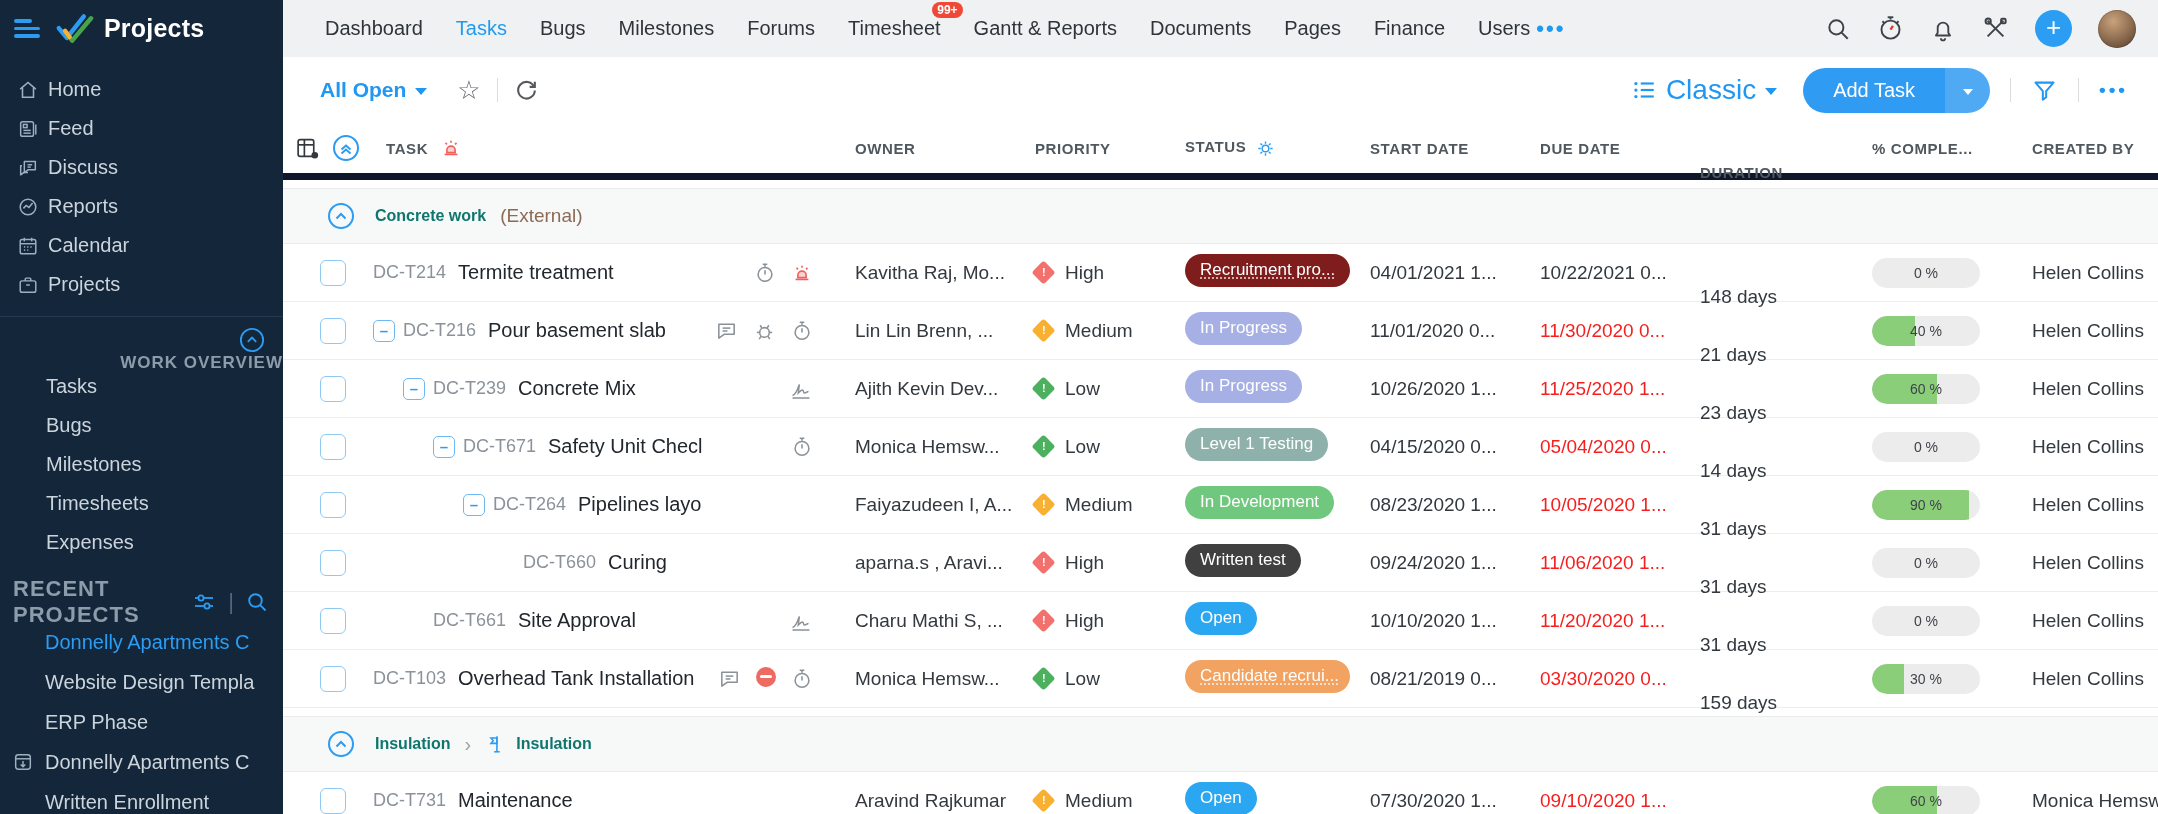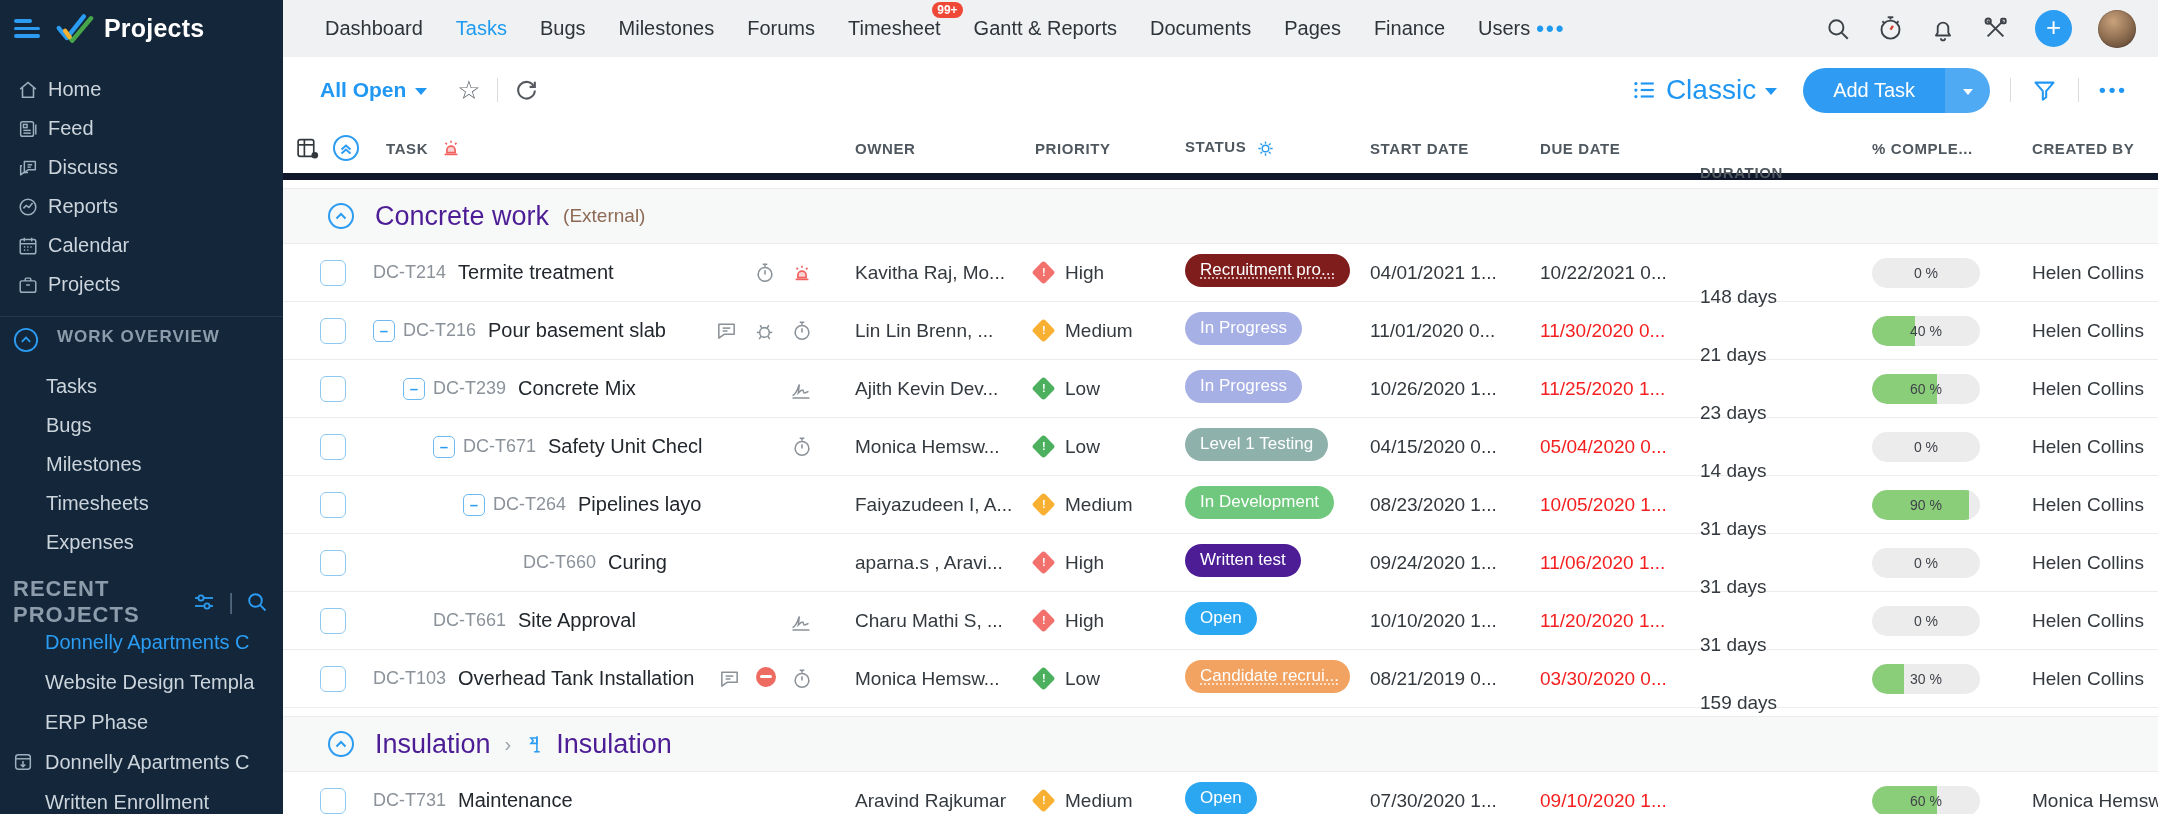--- a/index.html
+++ b/index.html
@@ -24,21 +24,21 @@
   .tico{cursor:pointer;}
   .plus-btn{width:37px;height:37px;border-radius:50%;background:#2b9df3;color:#fff;font-size:26px;display:flex;align-items:center;justify-content:center;cursor:pointer;padding-bottom:2px;box-sizing:border-box;}
   .avatar{width:38px;height:38px;border-radius:50%;background:radial-gradient(circle at 40% 30%,#caa27c 0%,#8a6a4e 55%,#4c3829 100%);cursor:pointer;box-shadow:inset 0 0 0 1px rgba(0,0,0,.15);}
 
   
   .sidebar{position:absolute;top:57px;left:0;width:283px;height:757px;background:#13263a;color:#c7d0d9;overflow:hidden;}
   .snav{padding-top:13px;text-align:center;}
   .sitem{height:39px;display:flex;align-items:center;padding-left:17px;cursor:pointer;font-size:20px;color:#ccd4dc;}
   .sitem .sic{width:30px;color:#9db0bf;margin-right:1px;flex:0 0 auto;}
   .sdivider{border-top:1px solid #24384e;margin:12px 0 10px 0;}
-  .ssection-head{display:flex;align-items:flex-start;padding-left:13px;height:40px;font-size:17px;font-weight:bold;letter-spacing:1px;color:#8c9cab;}
+  .ssection-head{display:flex;align-items:flex-end;padding-left:13px;height:40px;font-size:17px;font-weight:bold;letter-spacing:1px;color:#8c9cab;flex-direction:column;}
   .ssection-head .chev-circ{margin-right:18px;cursor:pointer;}
   .ssub{font-size:20px;color:#ccd4dc;height:39px;display:flex;align-items:center;padding-left:46px;cursor:pointer;white-space:nowrap;}
   .recent-head{display:flex;align-items:center;padding:0 14px 0 13px;height:40px;margin-top:20px;font-size:22px;font-weight:bold;letter-spacing:1px;color:#8c9cab;}
   .recent-head .sp{flex:1;}
   .recent-head .hico{cursor:pointer;margin-left:10px;}
   .recent-head .bar{color:#51677d;margin-left:12px;font-weight:normal;}
   .ritem{height:40px;display:flex;align-items:center;padding-left:45px;font-size:20px;color:#ccd4dc;cursor:pointer;white-space:nowrap;overflow:hidden;position:relative;}
   .ritem.active{color:#2b9df3;}
   .ritem .ric{position:absolute;left:12px;top:9px;}
 
@@ -68,21 +68,21 @@
   .c-due{width:160px;flex:0 0 auto;}
   .c-dur{width:172px;flex:0 0 auto;margin-top:48px;}
   .c-pct{width:160px;flex:0 0 auto;}
   .c-by{width:126px;flex:0 0 auto;overflow:hidden;white-space:nowrap;}
   .thead .c-task .th{margin-left:14px;}
   .thead .hicon{margin-right:12px;cursor:pointer;flex:0 0 auto;}
   .gear-blue{margin-left:10px;display:inline-block;vertical-align:middle;cursor:pointer;}
 
   .group-row{height:56px;margin-top:8px;background:#f7f8f8;border-top:1px solid #ececec;border-bottom:1px solid #ececec;display:flex;align-items:center;padding-left:44px;box-sizing:border-box;}
   .group-row .chev-circ{margin-right:20px;cursor:pointer;flex:0 0 auto;}
-  .group-title{font-size:27px;font-weight:normal;color:#4c1d95;white-space:nowrap;}
+  .group-title{font-size:16px;font-weight:bold;color:#0f766e;white-space:nowrap;}
   .group-suffix{font-size:19px;color:#8d6a55;margin-left:14px;white-space:nowrap;}
   .group-crumb{color:#9aa2aa;font-size:20px;margin:0 14px;}
   .ms-flag{margin-right:9px;}
 
   .trow{height:58px;display:flex;align-items:center;padding-left:37px;box-sizing:border-box;border-bottom:1px solid #ededed;background:#fff;}
   .cbx{width:24px;height:24px;border:1.5px solid #8ec9f4;border-radius:6px;background:#fff;flex:0 0 auto;cursor:pointer;}
   .indent{flex:0 0 auto;height:1px;}
   .expand-box{width:20px;height:20px;border:1px solid #6db9f2;border-radius:5px;color:#2b9cf2;font-size:15px;font-weight:bold;display:flex;align-items:center;justify-content:center;margin-right:8px;flex:0 0 auto;cursor:pointer;background:#fff;line-height:1;}
   .task-id{font-size:18px;color:#8b929a;white-space:nowrap;flex:0 0 auto;}
   .task-name{font-size:20px;color:#22272d;margin-left:12px;white-space:nowrap;overflow:hidden;text-overflow:clip;cursor:pointer;}
@@ -608,21 +608,21 @@
           <span class="task-name">Curing</span>
           <span class="row-icons"></span>
         </div>
         <div class="c-owner"><span class="owner-txt">aparna.s , Aravi...</span></div>
         <div class="c-priority">
           <span class="pri-diamond" style="background: rgb(242, 113, 109);">
             <b>!</b>
           </span>
           <span class="pri-label">High</span>
         </div>
-        <div class="c-status"><span class="status-pill" style="background: #4c1d95;">Written test</span></div>
+        <div class="c-status"><span class="status-pill" style="background: #404040;">Written test</span></div>
         <div class="c-start"><span class="date-txt">09/24/2020 1...</span></div>
         <div class="c-due"><span class="date-txt overdue">11/06/2020 1...</span></div>
         <div class="c-dur"><span class="dur-txt">31 days</span></div>
         <div class="c-pct">
           <span class="pbar" style="display: block;">
             <span class="pfill" style="width: 0%;"></span>
             <span class="plabel">0 %</span>
           </span>
         </div>
         <div class="c-by"><span class="by-txt">Helen Collins</span></div>

